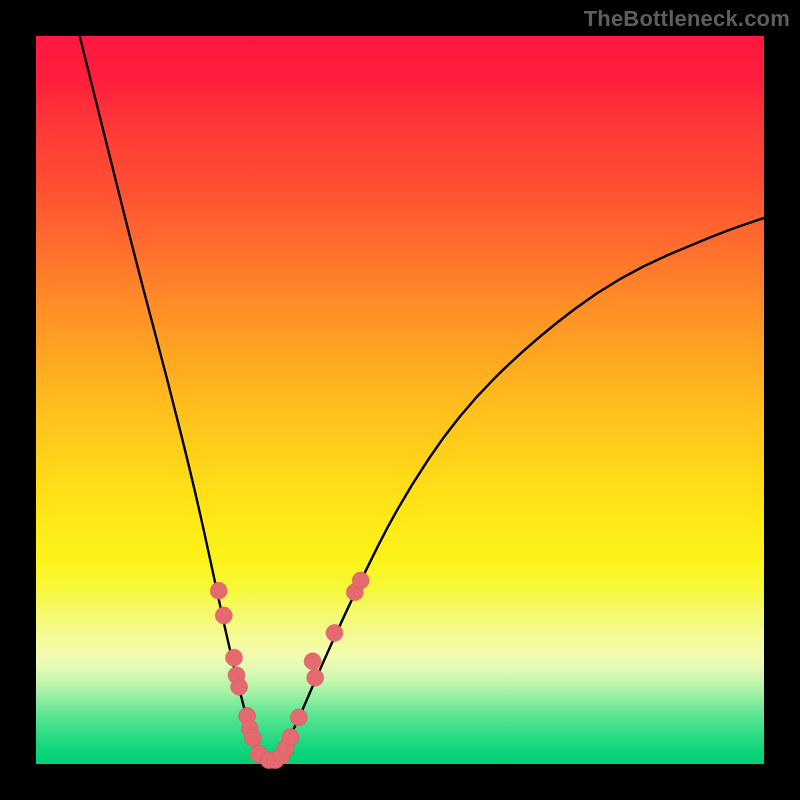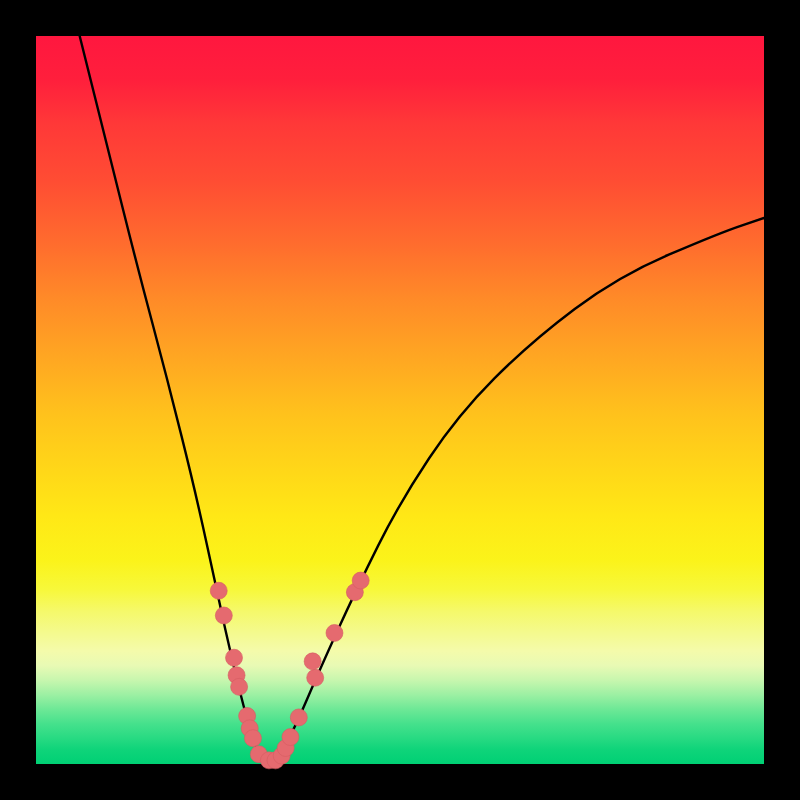--- a/index.html
+++ b/index.html
@@ -68,20 +68,21 @@
     inset: 0;
     width: 728px;
     height: 728px;
     overflow: visible;
   }
 </style>
 </head>
 <body>
 
 <div class="stage">
+  <div class="watermark">TheBottleneck.com</div>
   <div class="frame">
     <div class="gradient"></div>
     <svg class="curve" viewBox="0 0 728 728">
       <path id="curve-path" stroke="#000" fill="none" stroke-width="2.4" stroke-linecap="round" d="M 43.68 0.00 Q 43.68 0.00 58.24 58.24 Q 72.80 116.48 87.36 174.72 Q 101.92 232.96 116.48 287.56 Q 131.04 342.16 145.60 400.40 Q 160.16 458.64 171.08 509.60 Q 182.00 560.56 189.28 593.32 Q 196.56 626.08 203.84 655.20 Q 211.12 684.32 216.58 700.70 Q 222.04 717.08 225.68 720.72 Q 229.32 724.36 232.96 724.36 Q 236.60 724.36 242.06 718.90 Q 247.52 713.44 254.80 698.88 Q 262.08 684.32 273.00 658.84 Q 283.92 633.36 302.12 593.32 Q 320.32 553.28 342.16 509.60 Q 364.00 465.92 393.12 422.24 Q 422.24 378.56 458.64 342.16 Q 495.04 305.76 538.72 273.00 Q 582.40 240.24 633.36 218.40 Q 684.32 196.56 706.16 189.28 T 728.00 182.00"></path>
       <g id="dots">
           <circle cx="182.73" cy="554.74" r="8.5" fill="#e56a6f" stroke="#d55c61" stroke-width="0.6"></circle>
           <circle cx="187.82" cy="579.49" r="8.5" fill="#e56a6f" stroke="#d55c61" stroke-width="0.6"></circle>
           <circle cx="198.02" cy="621.71" r="8.5" fill="#e56a6f" stroke="#d55c61" stroke-width="0.6"></circle>
           <circle cx="200.56" cy="639.18" r="8.5" fill="#e56a6f" stroke="#d55c61" stroke-width="0.6"></circle>
           <circle cx="203.11" cy="650.83" r="8.5" fill="#e56a6f" stroke="#d55c61" stroke-width="0.6"></circle>

